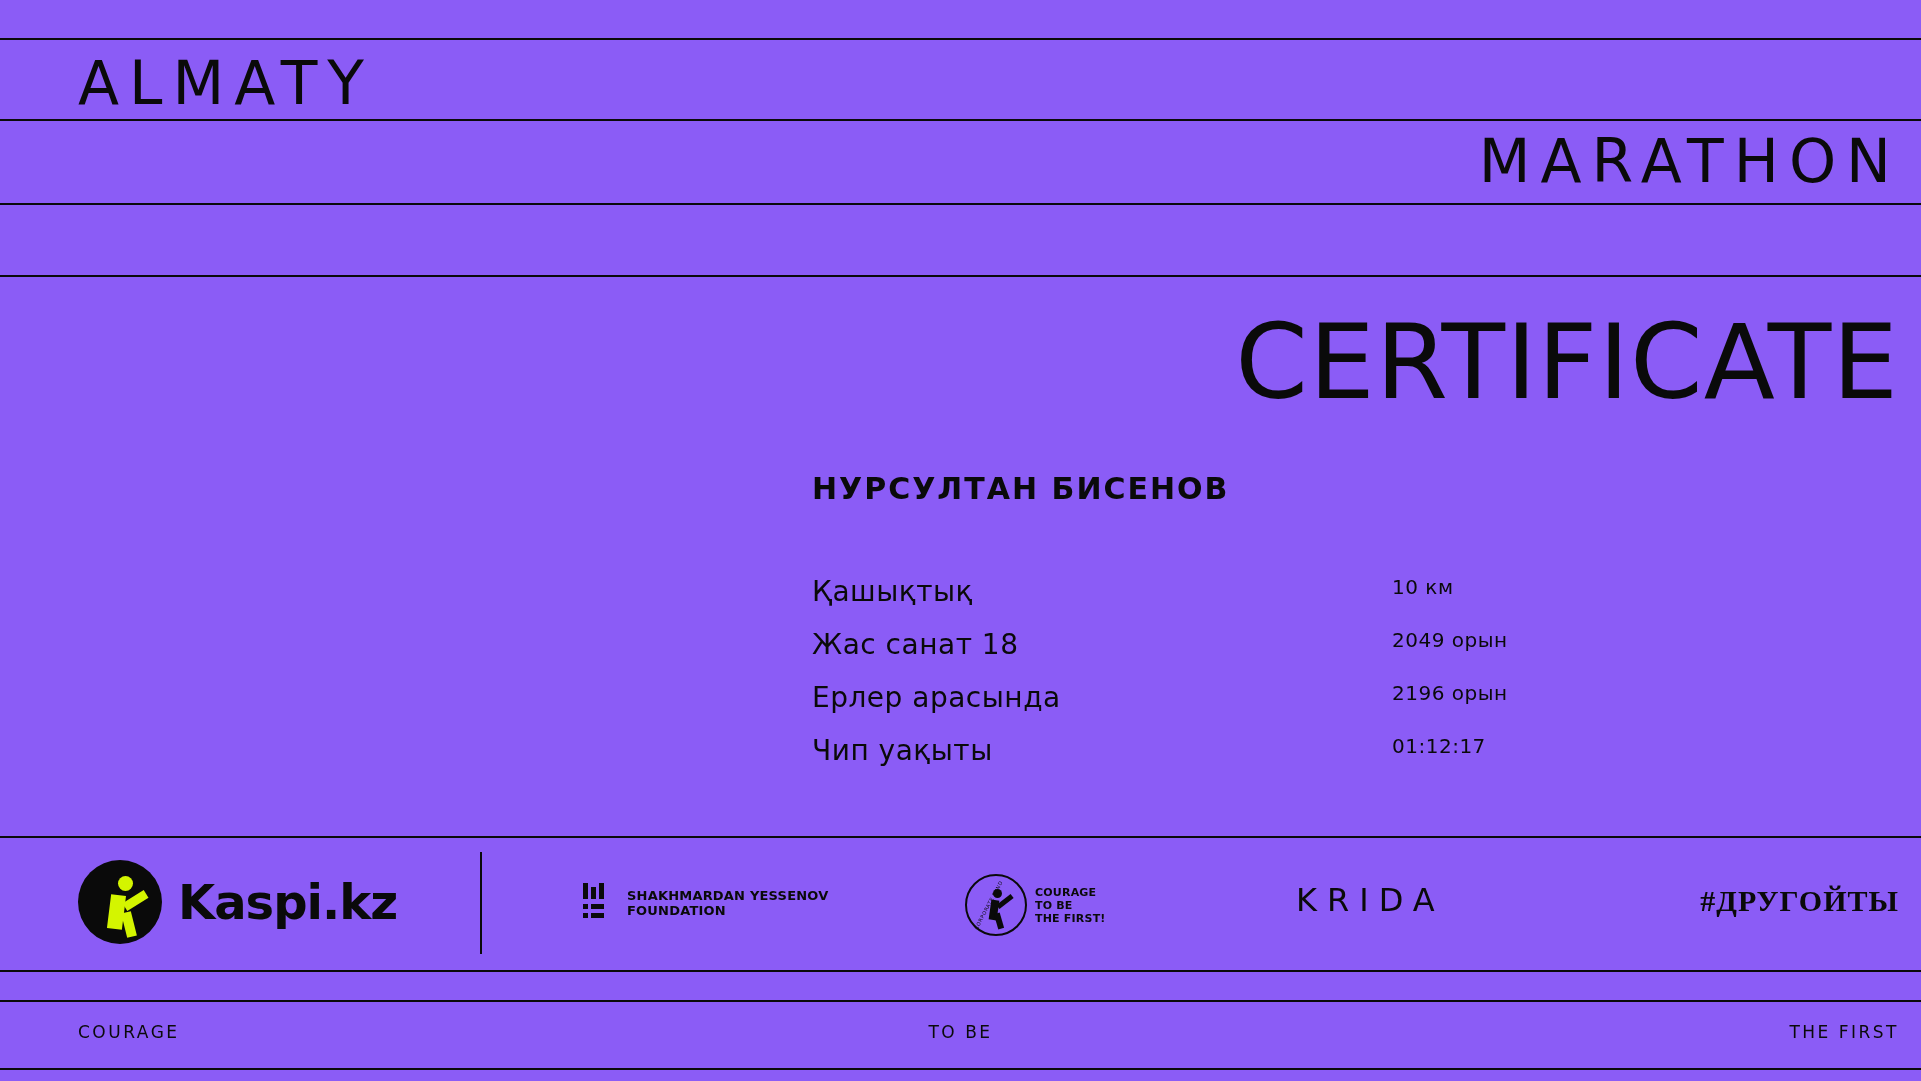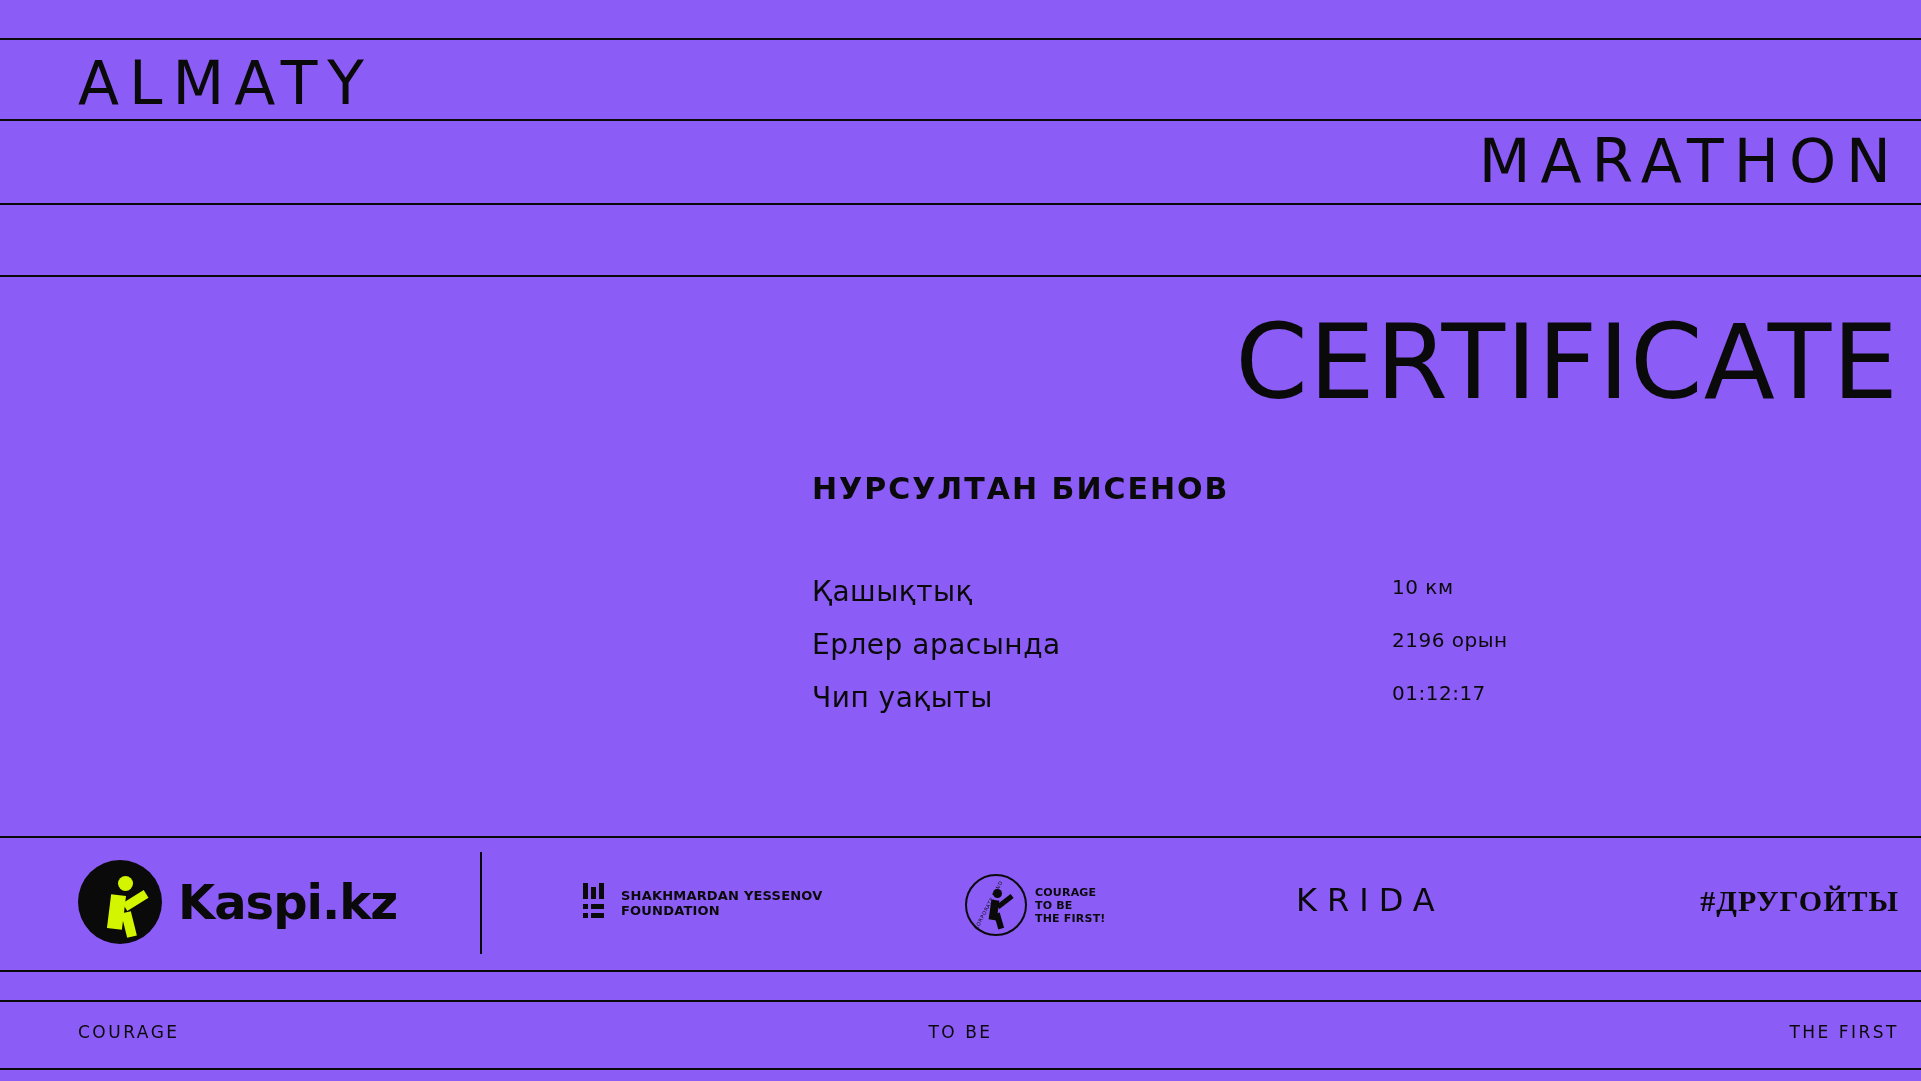--- a/index.html
+++ b/index.html
@@ -200,21 +200,21 @@
     height: 102px;
     background: #0a0a0a;
   }
 
   .yessenov {
     position: absolute;
     left: 583px;
     top: 45px;
     display: flex;
     align-items: center;
-    gap: 4px;
+    gap: 10px;
   }
   .yessenov-mark {
     width: 34px;
     height: 40px;
     position: relative;
   }
   .yessenov-mark i {
     position: absolute;
     background: #0a0a0a;
     display: block;
@@ -340,20 +340,24 @@
   <div class="hdr-marathon">MARATHON</div>
 
   <div class="title">CERTIFICATE</div>
 
   <div class="athlete-name">НУРСУЛТАН БИСЕНОВ</div>
 
   <div class="results">
     <div class="result-row">
       <div class="result-label">Қашықтық</div>
       <div class="result-value">10 км</div>
+    </div>
+    <div class="result-row">
+      <div class="result-label">Жас санат 18</div>
+      <div class="result-value">2049 орын</div>
     </div>
     <div class="result-row">
       <div class="result-label">Ерлер арасында</div>
       <div class="result-value">2196 орын</div>
     </div>
     <div class="result-row">
       <div class="result-label">Чип уақыты</div>
       <div class="result-value">01:12:17</div>
     </div>
   </div>

